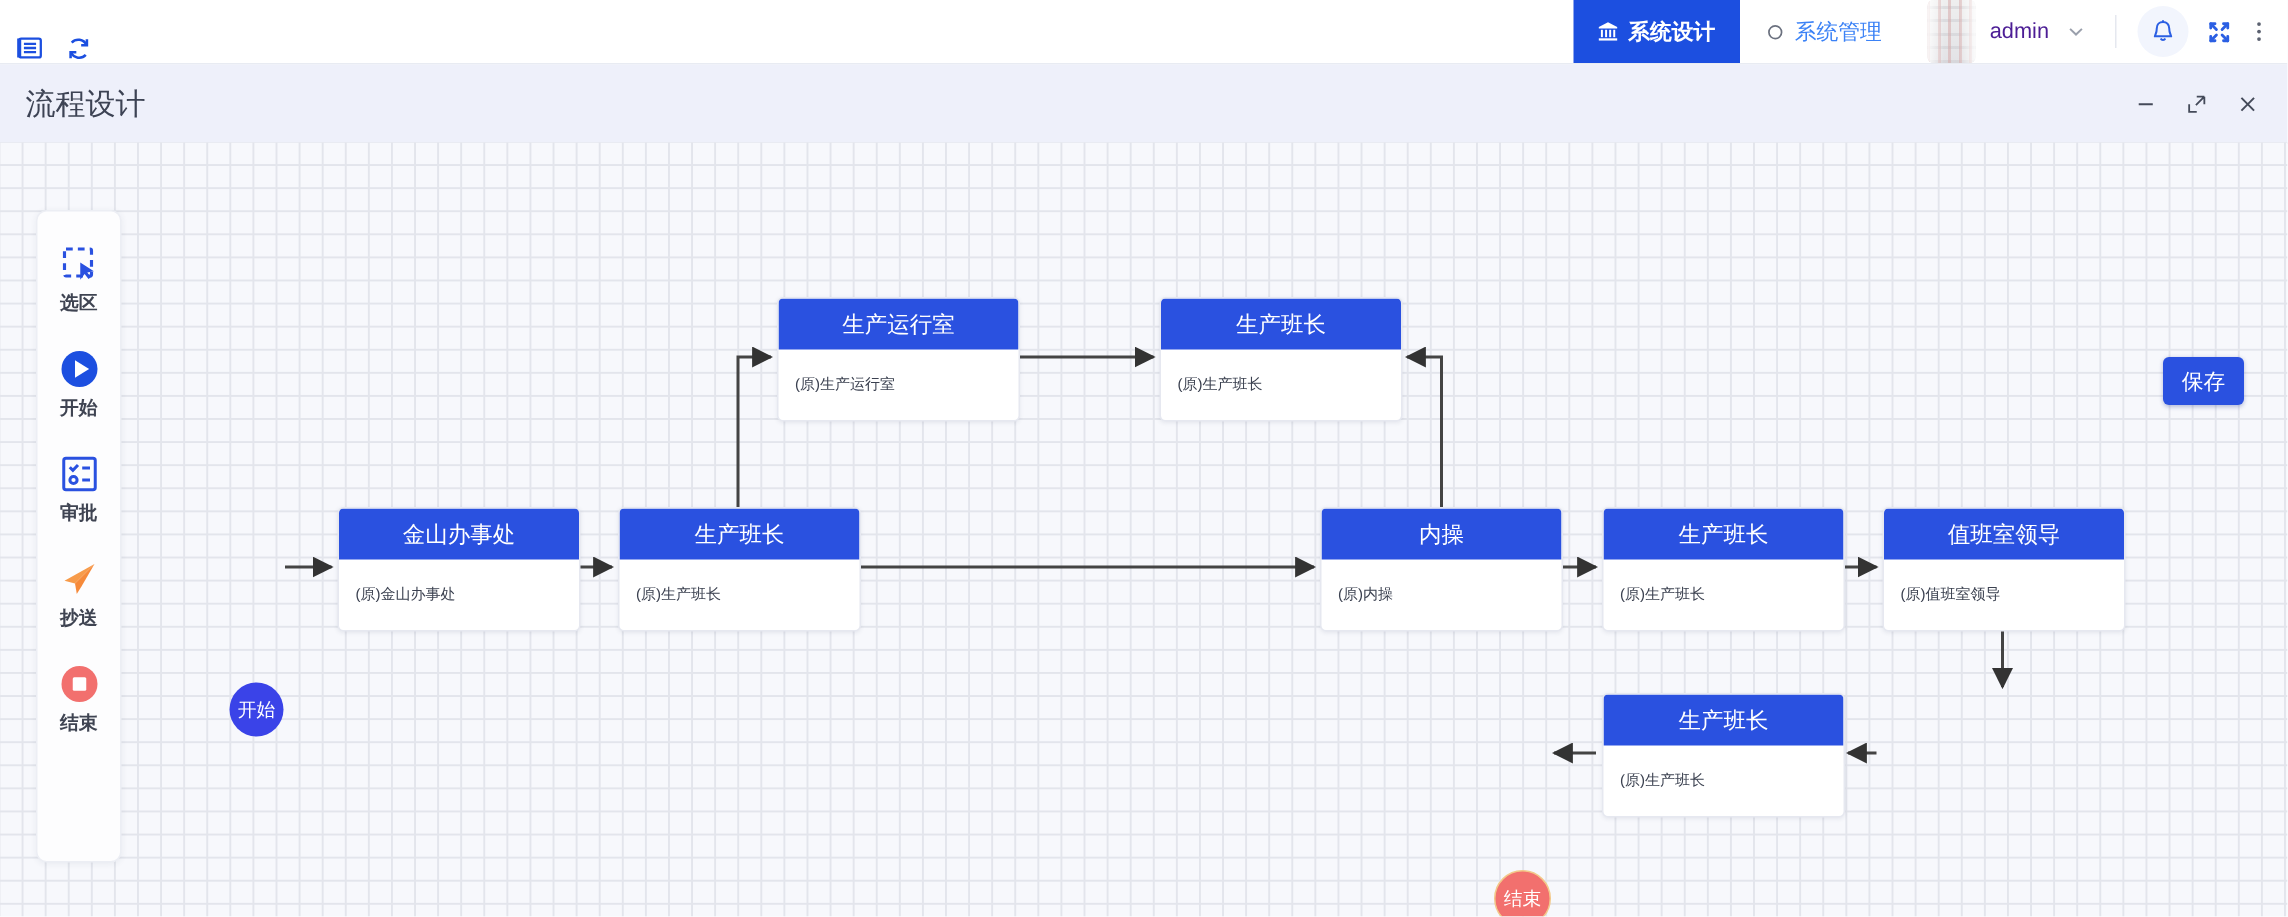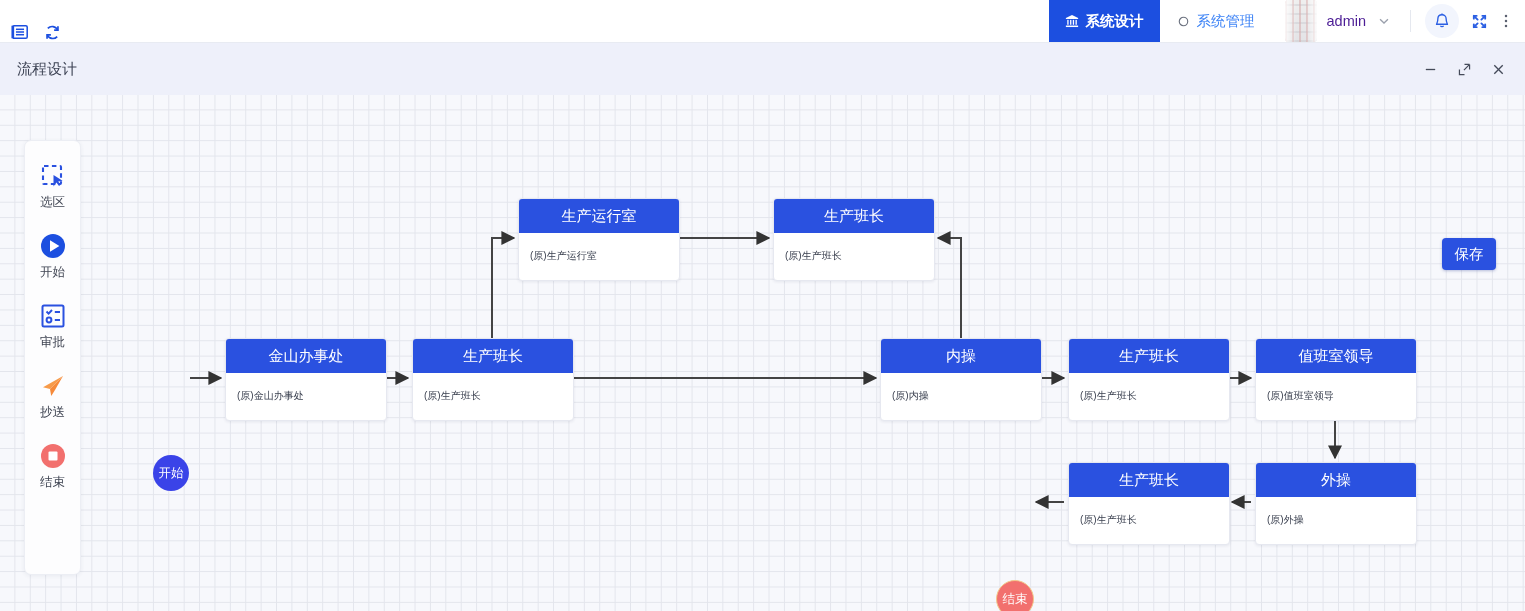--- a/index.html
+++ b/index.html
@@ -48,21 +48,21 @@
   }
   .tb-icon2{width:28px;height:34px;display:flex;align-items:center;justify-content:center;color:#2b5fe3;cursor:pointer;}
   .tb-dots{width:26px;height:34px;display:flex;align-items:center;justify-content:center;color:#5b6170;cursor:pointer;margin-right:6px;}
 
   
   .winbar{
     position:absolute;left:0;top:43px;width:1525px;height:52px;
     background:#eef0fa;border-bottom:1px solid #dfe3f0;
     display:flex;align-items:center;
   }
-  .win-title{font-size:15px;color:#3d4354;padding-left:17px;}
+  .win-title{font-size:20px;color:#3d4354;padding-left:17px;}
   .win-spacer{flex:1;}
   .win-btn{width:30px;height:30px;display:flex;align-items:center;justify-content:center;color:#444a59;cursor:pointer;margin-right:4px;}
   .win-btn:last-child{margin-right:12px;}
 
   
   .canvas{
     position:absolute;left:0;top:95px;width:1525px;height:516px;
     background-color:#f7f8fc;
     background-image:
       linear-gradient(to right, #e3e5ec 1px, transparent 1px),
@@ -74,21 +74,21 @@
 
   
   .palette{
     position:absolute;left:24px;top:45px;width:55px;height:425px;
     background:#fdfdfe;border:1px solid #eceef4;border-radius:7px;
     box-shadow:0 1px 4px rgba(40,50,90,.07);
     display:flex;flex-direction:column;align-items:center;padding-top:8px;
   }
   .pal-item{
     width:55px;height:70px;display:flex;flex-direction:column;align-items:center;
-    justify-content:center;gap:3px;cursor:pointer;
+    justify-content:center;gap:3px;cursor:pointer;font-weight:bold;
   }
   .pal-ico{width:34px;height:34px;display:flex;align-items:center;justify-content:center;}
   .pal-lbl{font-size:12.5px;color:#3f4452;line-height:1;}
 
   
   .save-btn{
     position:absolute;left:1442px;top:143px;width:54px;height:32px;
     background:#2a51e0;color:#ffffff;border-radius:4px;font-size:14.5px;
     display:flex;align-items:center;justify-content:center;cursor:pointer;
     box-shadow:0 1px 3px rgba(30,50,140,.3);
@@ -352,19 +352,15 @@
       <div class="node-bd">(原)生产班长</div>
     </div>
     <div class="node" style="left:1255px;top:243px;">
       <div class="node-hd">值班室领导</div>
       <div class="node-bd">(原)值班室领导</div>
     </div>
     <div class="node" style="left:1068px;top:367px;">
       <div class="node-hd">生产班长</div>
       <div class="node-bd">(原)生产班长</div>
     </div>
-    <div class="node" style="left:1255px;top:367px;">
-      <div class="node-hd">外操</div>
-      <div class="node-bd">(原)外操</div>
-    </div>
 
   </div>
 </div>
 
 </body></html>

